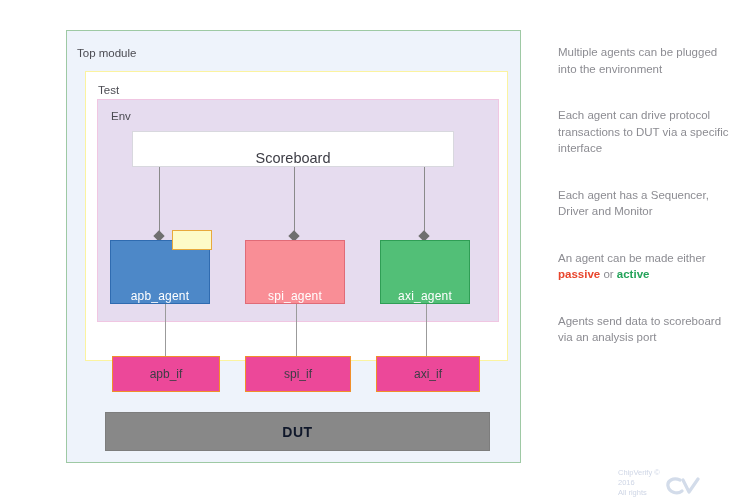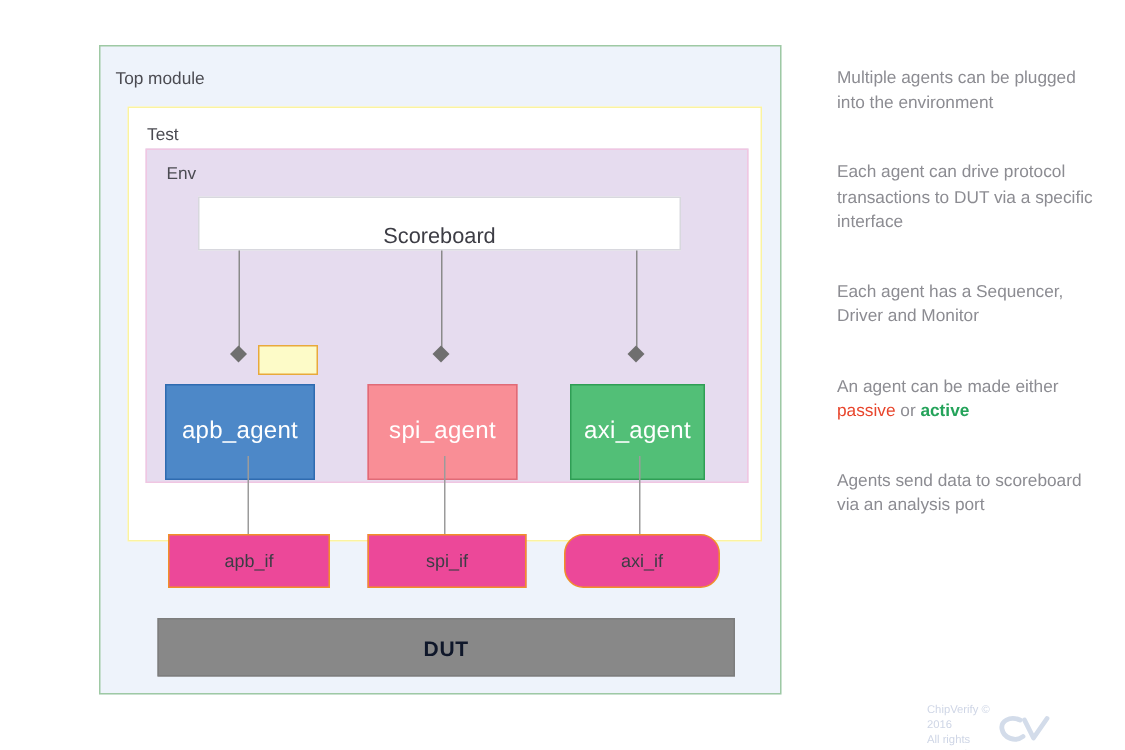--- a/index.html
+++ b/index.html
@@ -54,23 +54,23 @@
   .sb-line {
     position: absolute; width: 1.4px; background: #8a8a8a; top: 167px; height: 69px;
   }
   .port-diamond {
     position: absolute; width: 8px; height: 8px; background: #6f6f6f;
     transform: rotate(45deg); top: 232px;
   }
 
   
   .agent {
-    position: absolute; top: 256px; height: 64px;
-    display: flex; align-items: center; justify-content: center;
-    font-size: 16px; color: #ffffff; letter-spacing: .2px;
+    position: absolute; top: 240px; height: 64px;
+    display: flex; align-items: flex-end; justify-content: center;
+    font-size: 12px; color: #ffffff; letter-spacing: .2px;
   }
   #agent-apb { left: 110px; width: 100px; background: #4d88c8; border: 1px solid #2f6bb0; }
   #agent-spi { left: 245px; width: 100px; background: #f98e96; border: 1px solid #e06b77; }
   #agent-axi { left: 380px; width: 90px;  background: #52bf77; border: 1px solid #2f9e55; }
 
   
   #sticky-note {
     position: absolute; left: 172px; top: 230px; width: 40px; height: 20px;
     background: #fdfbc8; border: 1.3px solid #e8a93c;
   }
@@ -82,40 +82,40 @@
 
   
   .if-box {
     position: absolute; top: 356px; height: 36px;
     background: #ec4899; border: 1.3px solid #f08f2a;
     display: flex; align-items: center; justify-content: center;
     font-size: 12px; color: #3d3d45;
   }
   #if-apb { left: 112px; width: 108px; }
   #if-spi { left: 245px; width: 106px; }
-  #if-axi { left: 376px; width: 104px; border-radius: 13px; }
+  #if-axi { left: 376px; width: 104px; }
 
   
   #dut {
     position: absolute; left: 105px; top: 412px; width: 385px; height: 39px;
     background: #888888; border: 1px solid #7d7d7d;
     display: flex; align-items: center; justify-content: center;
     font-size: 14px; font-weight: bold; color: #0f172a; letter-spacing: .5px;
   }
 
   
   #annotations {
     position: absolute; left: 558px; top: 44px; width: 180px;
   }
   .note {
     font-size: 11.5px; line-height: 16.5px; color: #8c8c92;
     margin-bottom: 30px;
   }
   .note:last-child { margin-bottom: 0; }
-  .kw-passive { color: #e8452c; font-weight: normal; }
+  .kw-passive { color: #e8452c; font-weight: bold; }
   .kw-active  { color: #24a35a; font-weight: bold; }
 
   
   #watermark {
     position: absolute; left: 618px; top: 468px;
     display: flex; align-items: center; gap: 6px; justify-content: center;
   }
   #wm-text { font-size: 7.5px; line-height: 10px; color: #cfd6e6; text-align: left; }
   #wm-logo { color: #d3dcea; }
 </style>

